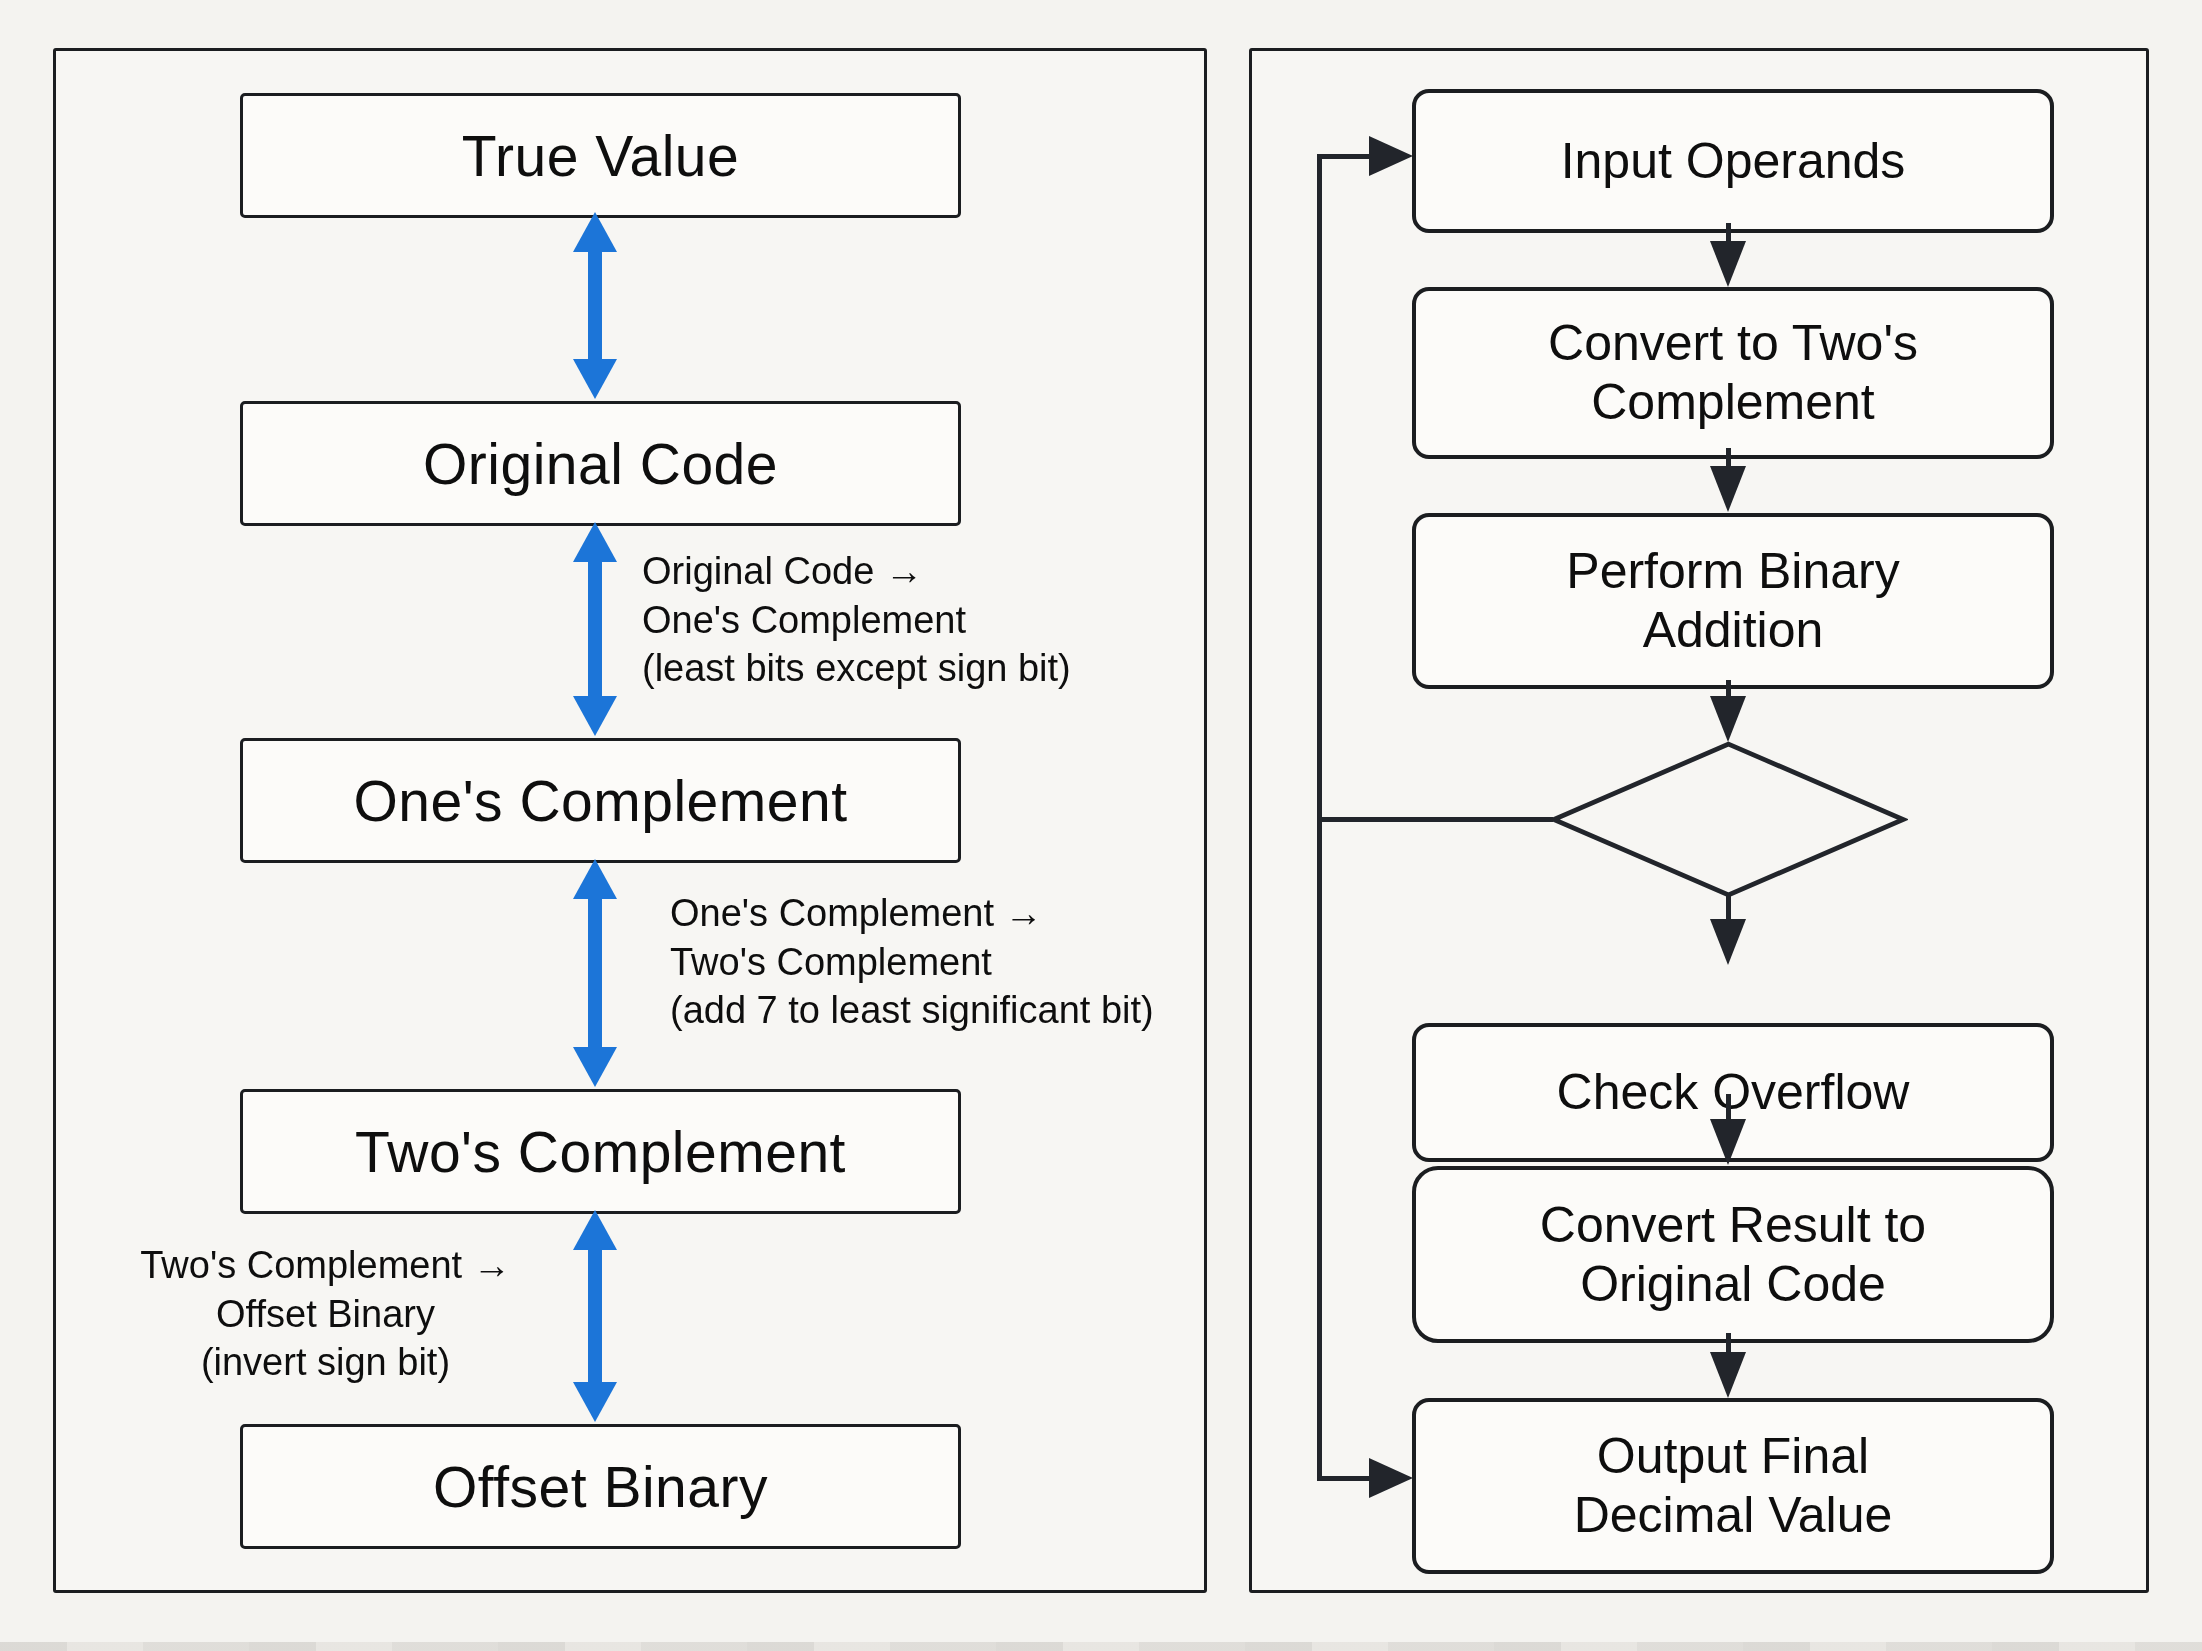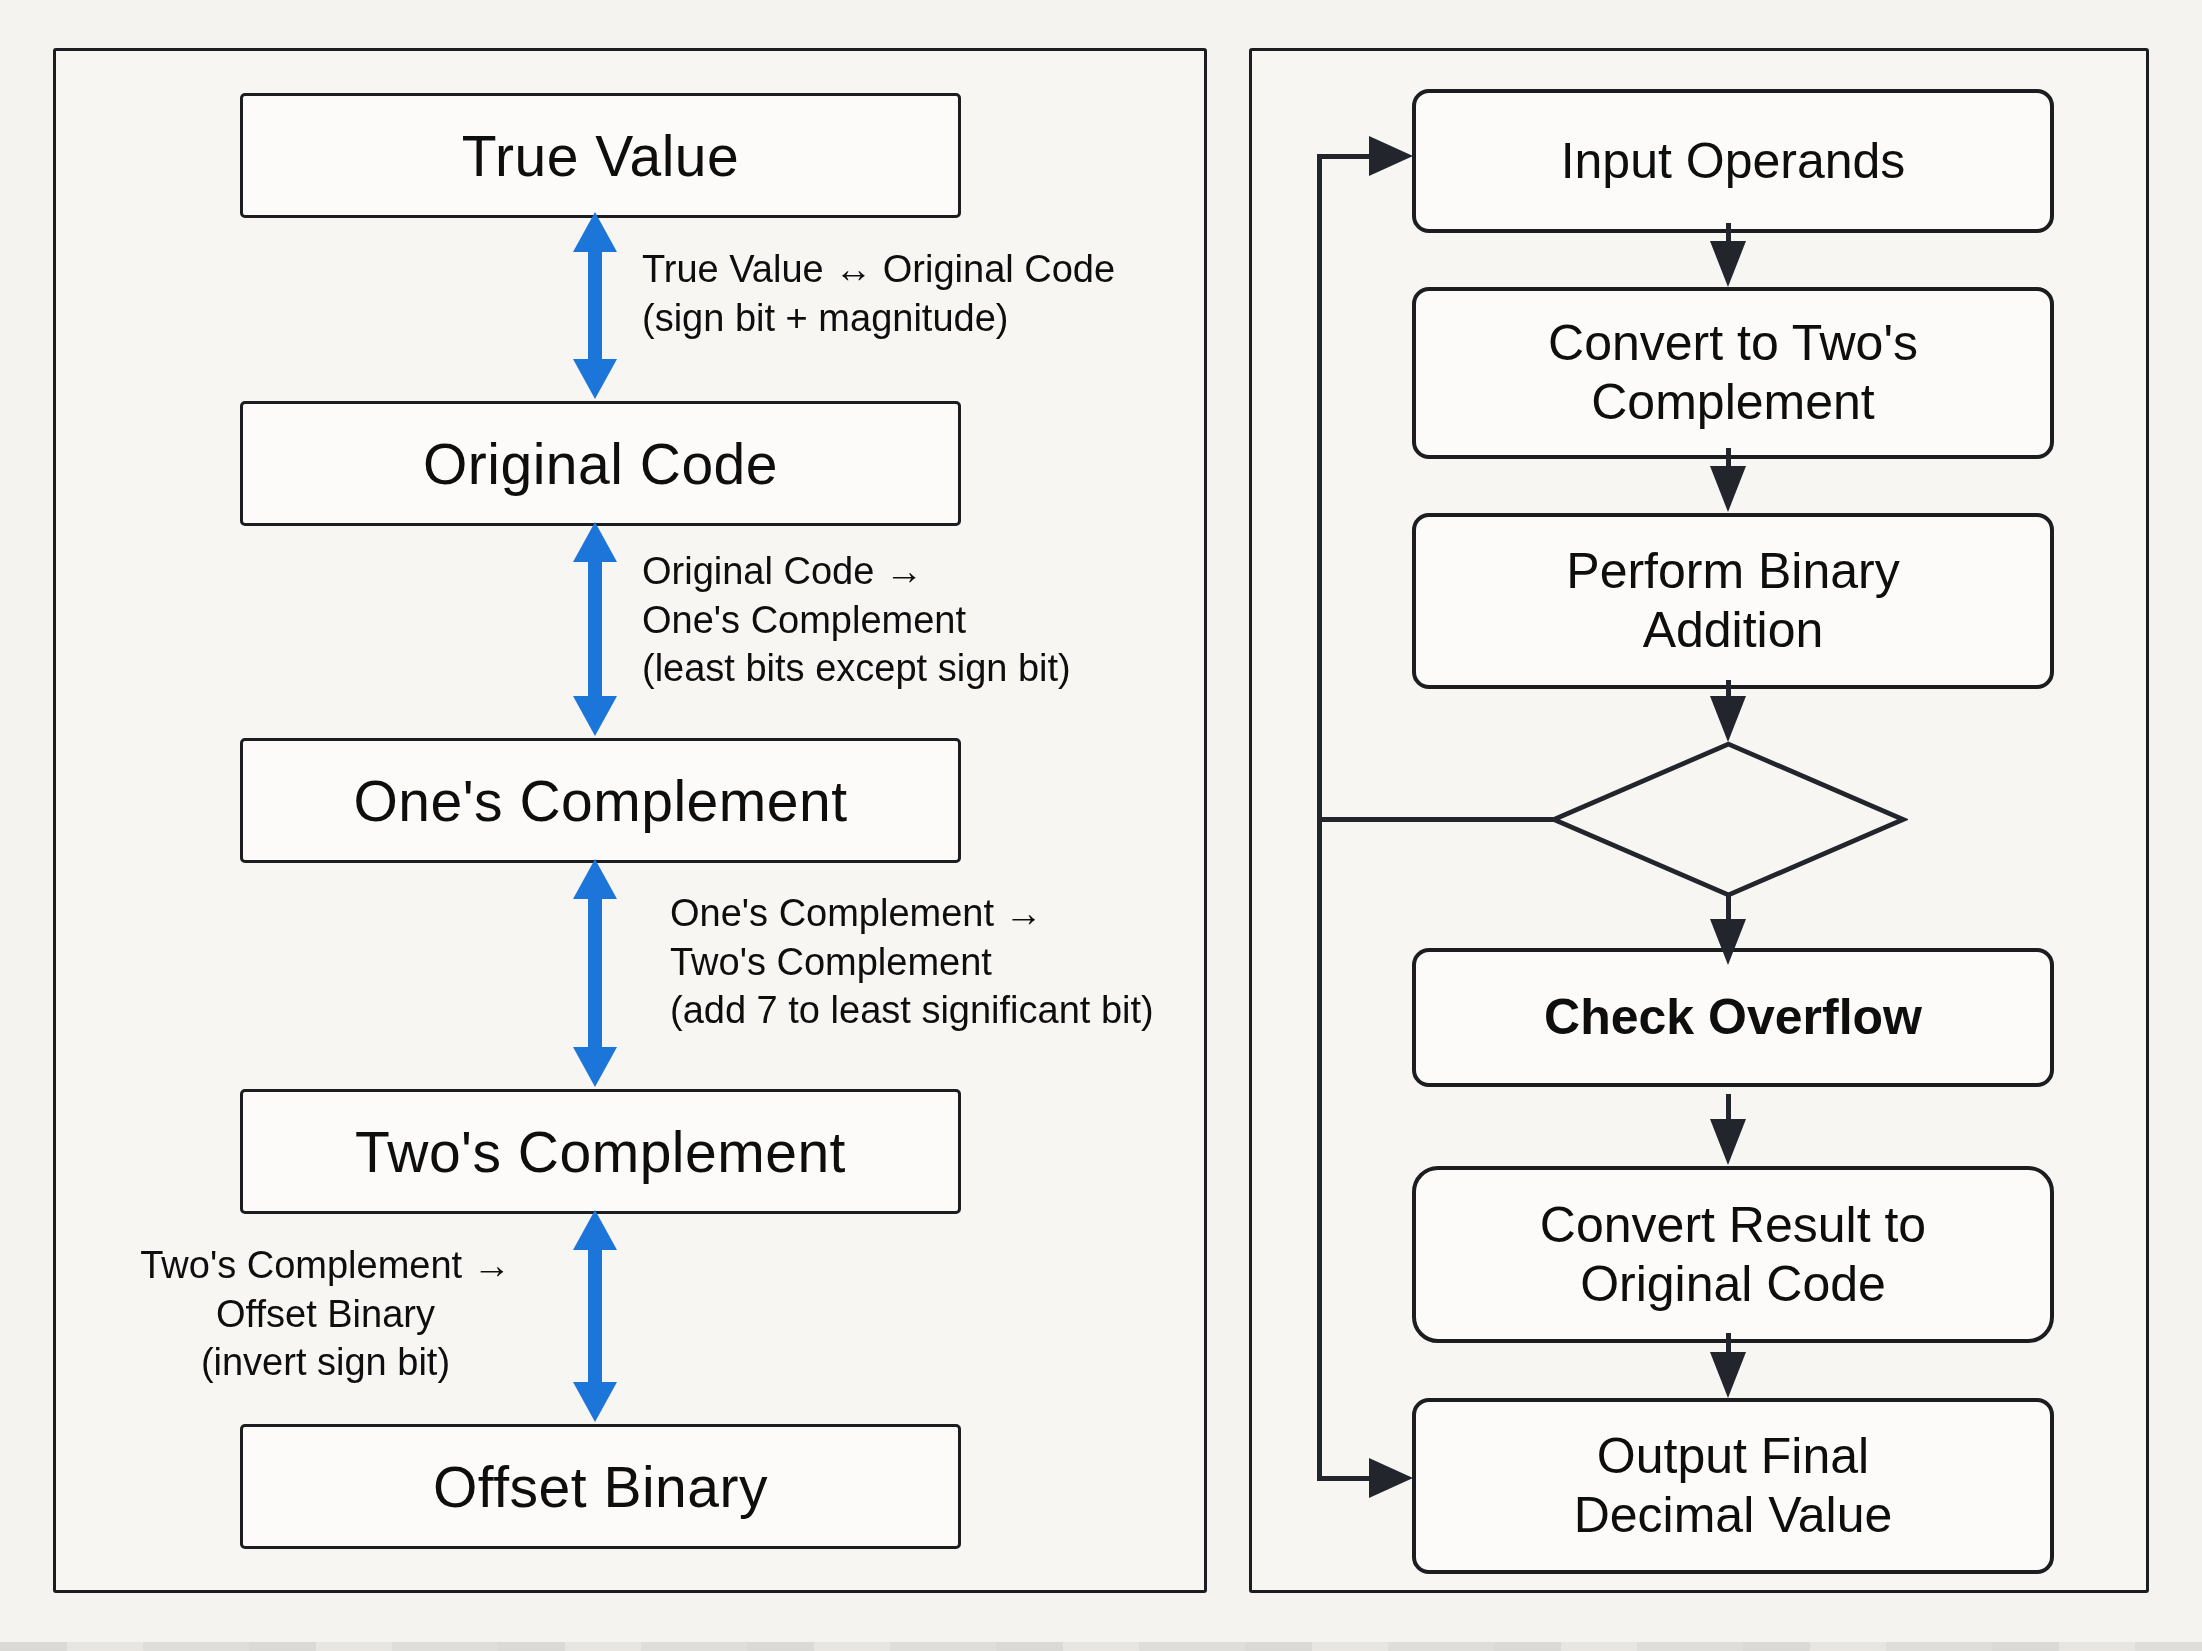--- a/index.html
+++ b/index.html
@@ -66,24 +66,20 @@
     <div class="btri-up"></div>
     <div class="bshaft"></div>
     <div class="btri-down"></div>
   </div>
   <div class="barrow" style="left:573px;top:1210px;height:212px;">
     <div class="btri-up"></div>
     <div class="bshaft"></div>
     <div class="btri-down"></div>
   </div>
 
-  <div class="ann" style="left:642px;top:245px;">
-    <div>True Value ↔ Original Code</div>
-    <div>(sign bit + magnitude)</div>
-  </div>
   <div class="ann" style="left:642px;top:547px;">
     <div>Original Code →</div>
     <div>One's Complement</div>
     <div>(least bits except sign bit)</div>
   </div>
   <div class="ann" style="left:642px;top:889px;margin-left:28px;">
     <div>One's Complement →</div>
     <div>Two's Complement</div>
     <div>(add 7 to least significant bit)</div>
   </div>
@@ -93,21 +89,21 @@
     <div>(invert sign bit)</div>
   </div>
 
   <div class="panel" style="left:1249px;top:48px;width:894px;height:1539px;"></div>
 
   <div class="rbox" style="top:89px;height:136px;"><span>Input Operands</span></div>
   <div class="rbox" style="top:287px;height:164px;align-items:center;"><span>Convert to Two's
 Complement</span></div>
   <div class="rbox" style="top:513px;height:168px;"><span>Perform Binary
 Addition</span></div>
-  <div class="rbox" style="top:948px;height:131px;font-weight:bold;"><span>Check Overflow</span></div>
+  <div class="rbox" style="top:1023px;height:131px;"><span>Check Overflow</span></div>
   <div class="rbox" style="top:1166px;height:169px;border-radius:26px;"><span>Convert Result to
 Original Code</span></div>
   <div class="rbox" style="top:1398px;height:168px;"><span>Output Final
 Decimal Value</span></div>
 
   <svg class="diamond-svg" width="359" height="161" viewBox="0 0 376 168">
     <polygon points="188,5 371,84 188,163 5,84" fill="#f7f6f3" stroke="#22252b" stroke-width="5"></polygon>
   </svg>
 
   <div class="vline" style="left:1726px;top:223px;height:20px;"></div>

